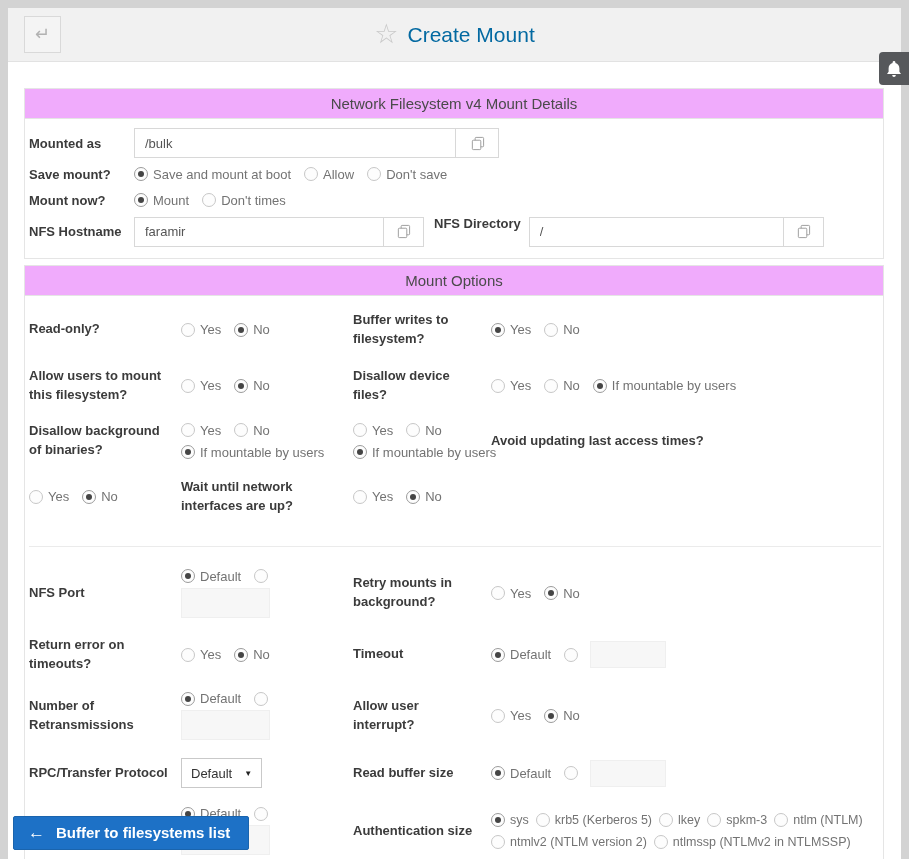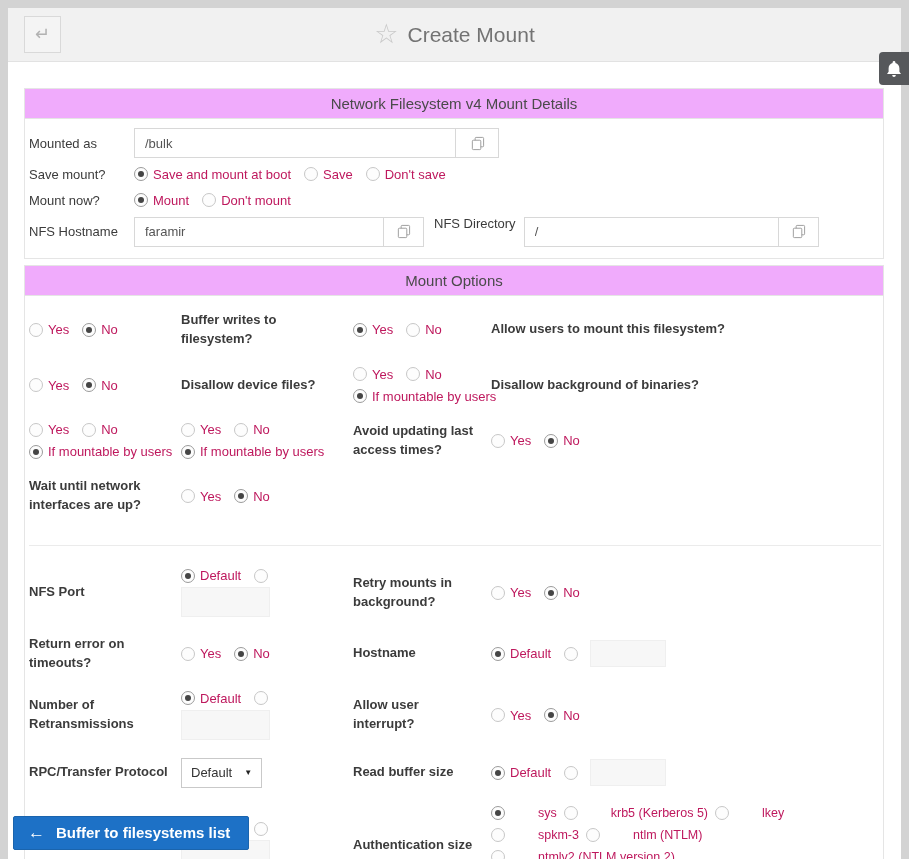--- a/index.html
+++ b/index.html
@@ -20,38 +20,38 @@
     border:1px solid #d9d9d9; background:#f4f4f4;
     display:flex; align-items:center; justify-content:center;
     cursor:pointer; z-index:2;
   }
   .back-glyph { color:#b2b2b2; font-size:18px; line-height:1; transform:translateY(-1px); }
   .title-wrap {
     position:absolute; left:0; right:0; top:0; bottom:0;
     display:flex; align-items:center; justify-content:center; gap:9px;
   }
   .star { color:#c9c9c9; font-size:27px; line-height:1; }
-  .page-title { color:#737373; font-size:21px; }
+  .page-title { color:#0369a1; font-size:21px; }
   .bell-tab {
     position:absolute; right:0; top:52px; width:30px; height:33px;
     background:#56585b; border-radius:4px 0 0 4px; z-index:6;
     display:flex; align-items:center; justify-content:center; cursor:pointer;
   }
   .bodywrap { background:#ffffff; padding:26px 17px 15px 16px; min-height:731px; }
 
   .panel { border:1px solid #e5e5e5; }
   .panel + .panel { margin-top:6px; }
   .panel-title {
     background:#f0abfc; border-bottom:1px solid #e5e5e5;
     text-align:center; font-size:15px; color:#4a4a4a; padding:6px 0;
   }
   .panel-body { padding:6px 4px 8px 4px; }
 
   .frow { display:flex; align-items:center; padding:3px 0; min-height:26px; }
-  .flabel { width:105px; font-size:13px; font-weight:normal; color:#3b3b3b; flex:0 0 auto; }
+  .flabel { width:105px; font-size:13px; font-weight:bold; color:#3b3b3b; flex:0 0 auto; }
   .inline-label { width:auto; margin:0 8px 16px 10px; }
   .igroup { display:flex; align-items:stretch; }
   .tinput {
     height:15px; border:1px solid #d8d8d8; background:#fff;
     font-family:"Liberation Sans", sans-serif; font-size:13px; color:#555;
     padding:14px 10px; outline:none;
   }
   .w320 { width:322px; } .w250 { width:250px; } .w255 { width:255px; }
   .copy-btn {
     width:43px; border:1px solid #d8d8d8; border-left:none; background:#fff;
@@ -63,21 +63,21 @@
   .ropt { display:inline-flex; align-items:center; gap:5px; cursor:pointer; white-space:nowrap; }
   .rdot {
     width:14px; height:14px; border-radius:50%;
     border:1px solid #c7c7c7; background:#fdfdfd; position:relative; flex:0 0 auto;
   }
   .rdot.on { border-color:#9b9b9b; }
   .rdot.on::after {
     content:""; position:absolute; left:3px; top:3px; width:6px; height:6px;
     border-radius:50%; background:#454545;
   }
-  .rtxt { font-size:13px; color:#be185d; }
+  .rtxt { font-size:13px; color:#737373; }
 
   .grid {
     display:grid; grid-template-columns:152px 172px 138px 1fr;
     align-items:center; padding:6px 2px 10px 4px;
   }
   .glabel { font-size:13px; font-weight:bold; color:#3b3b3b; padding:9px 10px 9px 0; line-height:1.45; }
   .gctl { padding:9px 6px 9px 0; }
   .gdiv { grid-column:1 / -1; height:22px; border-bottom:1px solid #ebebeb; margin-bottom:13px; }
 
   .stack { display:flex; flex-direction:column; gap:4px; align-items:flex-start; }
@@ -89,21 +89,21 @@
   .mini-input.sm { width:76px; height:27px; }
 
   .select {
     display:inline-flex; align-items:center; justify-content:space-between;
     border:1px solid #c9c9c9; background:#fff; height:30px; padding:0 9px;
     font-size:13px; color:#333; min-width:80px; cursor:pointer; gap:12px;
   }
   .caret { font-size:8px; color:#222; }
 
   .auth { column-gap:7px; row-gap:8px; max-width:400px; }
-  .auth .rtxt { font-size:12.5px;margin-left:28px; }
+  .auth .rtxt { font-size:12.5px; }
   .leftwrap { max-width:182px; }
   .return-btn {
     position:absolute; left:13px; top:816px;
     display:inline-flex; align-items:center; gap:11px;
     background:#1d71c6; border:1px solid #1a64ad; border-radius:2px;
     color:#fff; font-size:15px; font-weight:bold; padding:7px 18px 8px 14px;
     cursor:pointer; font-family:"Liberation Sans", sans-serif;
   }
   .arrow-left { font-size:17px; font-weight:bold; line-height:1; }
 </style>
@@ -142,39 +142,39 @@
 
         <div class="frow">
           <div class="flabel">Save mount?</div>
           <div class="radios">
               <label class="ropt">
                 <span class="rdot on"></span>
                 <span class="rtxt">Save and mount at boot</span>
               </label>
               <label class="ropt">
                 <span class="rdot"></span>
-                <span class="rtxt">Save</span>
+                <span class="rtxt">Allow</span>
               </label>
               <label class="ropt">
                 <span class="rdot"></span>
                 <span class="rtxt">Don't save</span>
               </label>
             </div>
         </div>
 
         <div class="frow">
           <div class="flabel">Mount now?</div>
           <div class="radios">
               <label class="ropt">
                 <span class="rdot on"></span>
                 <span class="rtxt">Mount</span>
               </label>
               <label class="ropt">
                 <span class="rdot"></span>
-                <span class="rtxt">Don't mount</span>
+                <span class="rtxt">Don't times</span>
               </label>
             </div>
         </div>
 
         <div class="frow">
           <div class="flabel">NFS Hostname</div>
           <div class="igroup">
             <input class="tinput w250" value="faramir" style="">
             <button class="copy-btn copy-sm">
               <svg width="15" height="15" viewBox="0 0 16 16">
@@ -195,20 +195,21 @@
           </div>
         </div>
 
       </div>
     </div>
 
     <div class="panel">
       <div class="panel-title">Mount Options</div>
       <div class="grid">
 
+        <div class="glabel">Read-only?</div>
         <div class="gctl">
             <div class="radios">
               <label class="ropt">
                 <span class="rdot"></span>
                 <span class="rtxt">Yes</span>
               </label>
               <label class="ropt">
                 <span class="rdot on"></span>
                 <span class="rtxt">No</span>
               </label>
@@ -357,21 +358,21 @@
               <label class="ropt">
                 <span class="rdot"></span>
                 <span class="rtxt">Yes</span>
               </label>
               <label class="ropt">
                 <span class="rdot on"></span>
                 <span class="rtxt">No</span>
               </label>
             </div>
           </div>
-        <div class="glabel">Hostname</div>
+        <div class="glabel">Timeout</div>
         <div class="gctl">
           <div class="inlinectl">
             <div class="radios">
                 <label class="ropt">
                   <span class="rdot on"></span>
                   <span class="rtxt">Default</span>
                 </label>
                 <label class="ropt">
                   <span class="rdot"></span>
                 </label>

